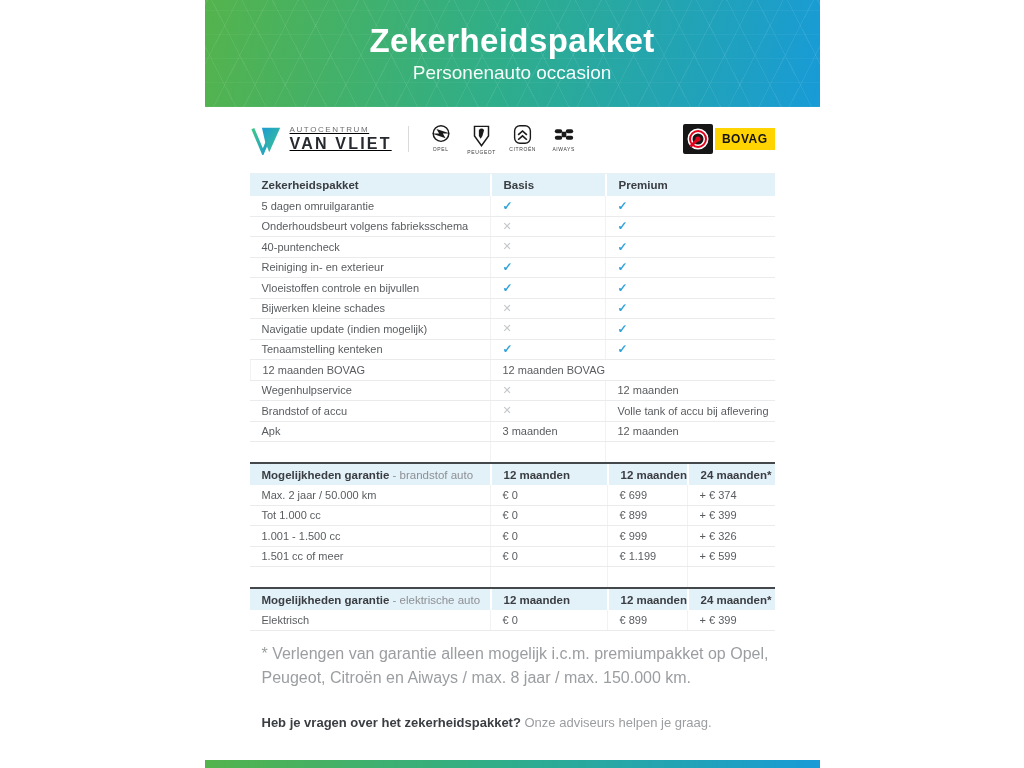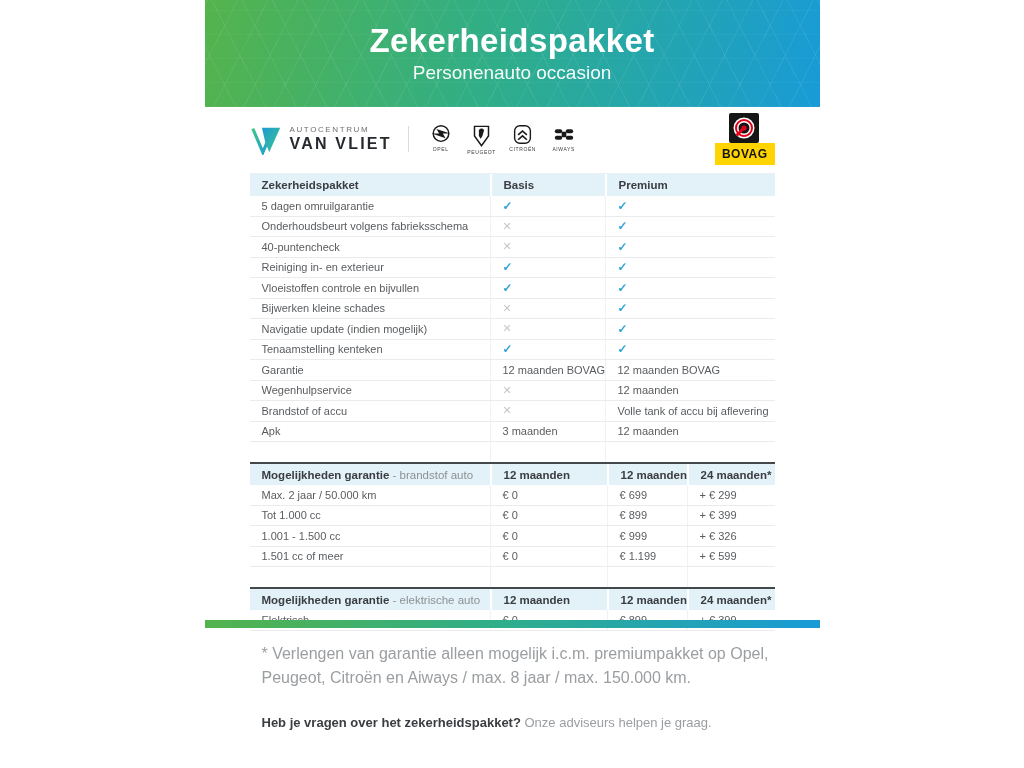--- a/index.html
+++ b/index.html
@@ -2,48 +2,48 @@
 <html><head>
 <meta charset="utf-8">
 <style>
   * { box-sizing: border-box; }
   html,body { margin:0; padding:0; background:#ffffff; }
   body {
     width:1024px; height:768px; overflow:hidden;
     font-family:"Liberation Sans", sans-serif;
     -webkit-font-smoothing:antialiased;
   }
-  .col { width:615px; height:628px; margin:0 auto; position:relative; background:#fff; }
+  .col { width:615px; height:768px; margin:0 auto; position:relative; background:#fff; }
 
   
   .banner {
     height:107px; width:100%;
     display:flex; flex-direction:column; align-items:center; justify-content:center;
     background-image:
       repeating-linear-gradient(63deg,  rgba(255,255,255,0.07) 0 1px, transparent 1px 27px),
       repeating-linear-gradient(-63deg, rgba(255,255,255,0.07) 0 1px, transparent 1px 27px),
       repeating-linear-gradient(0deg,   rgba(255,255,255,0.04) 0 1px, transparent 1px 24px),
       linear-gradient(100deg, #54b34c 0%, #2fae8a 48%, #189bd7 100%);
   }
   .banner h1 { margin:0; font-size:33px; font-weight:800; color:#fff; letter-spacing:0.4px; line-height:1.1; }
   .banner .subtitle { margin-top:3px; font-size:19px; font-weight:400; color:rgba(255,255,255,0.95); }
 
   .inner { padding:0 45px; }
 
   
   .logo-row { margin-top:12px; height:40px; display:flex; align-items:center; }
   .dealer { display:flex; align-items:center; }
-  .dealer-text { margin-left:7px; }
+  .dealer-text { margin-left:7px;text-decoration:underline; }
   .dealer-l1 { font-size:8px; letter-spacing:1.6px; color:#6d6e71; font-weight:500; }
   .dealer-l2 { font-size:16px; letter-spacing:2.2px; color:#26292e; font-weight:800; margin-top:1px; }
   .vdiv { width:1px; height:26px; background:#d8dadb; margin:0 18px 0 16px; }
   .brands { display:flex; align-items:flex-start; gap:13px; }
   .brand { display:flex; flex-direction:column; align-items:center; width:28px; }
   .brand-label { font-size:5px; letter-spacing:0.6px; color:#3c3c3c; margin-top:1px; white-space:nowrap; }
-  .bovag { margin-left:auto; display:flex; align-items:center;flex-direction:column; }
+  .bovag { margin-left:auto; display:flex; align-items:center; }
   .bovag-tag {
     height:22px; background:#ffd400; color:#141414; display:flex; align-items:center;
     padding:0 7px; font-size:12px; font-weight:800; letter-spacing:0.5px; margin-left:2px;
   }
 
   
   .tables { margin-top:14px; }
   .g3 { display:grid; grid-template-columns:240px 115px 1fr; }
   .g4 { display:grid; grid-template-columns:240px 117px 80px 1fr; }
   .thead { background:#e3f1f9; height:23px; align-items:center; border-top:1px solid #e9eff3; }
@@ -230,21 +230,20 @@
             <div class="row g3">
               <div class="td label">Tenaamstelling kenteken</div>
               <div class="td val">
                 <span class="check">✓</span>
               </div>
               <div class="td val">
                 <span class="check">✓</span>
               </div>
             </div>
             <div class="row g3">
-              <div class="td label">Garantie</div>
               <div class="td val">12 maanden BOVAG</div>
               <div class="td val">12 maanden BOVAG</div>
             </div>
             <div class="row g3">
               <div class="td label">Wegenhulpservice</div>
               <div class="td val">
                 <span class="cross">✕</span>
               </div>
               <div class="td val">12 maanden</div>
             </div>
@@ -276,21 +275,21 @@
           </div>
           <div class="th">12 maanden</div>
           <div class="th">12 maanden</div>
           <div class="th">24 maanden*</div>
         </div>
         <div id="t2-body">
             <div class="row g4">
               <div class="td label">Max. 2 jaar / 50.000 km</div>
               <div class="td val">€ 0</div>
               <div class="td val">€ 699</div>
-              <div class="td val">+ € 299</div>
+              <div class="td val">+ € 374</div>
             </div>
             <div class="row g4">
               <div class="td label">Tot 1.000 cc</div>
               <div class="td val">€ 0</div>
               <div class="td val">€ 899</div>
               <div class="td val">+ € 399</div>
             </div>
             <div class="row g4">
               <div class="td label">1.001 - 1.500 cc</div>
               <div class="td val">€ 0</div>

